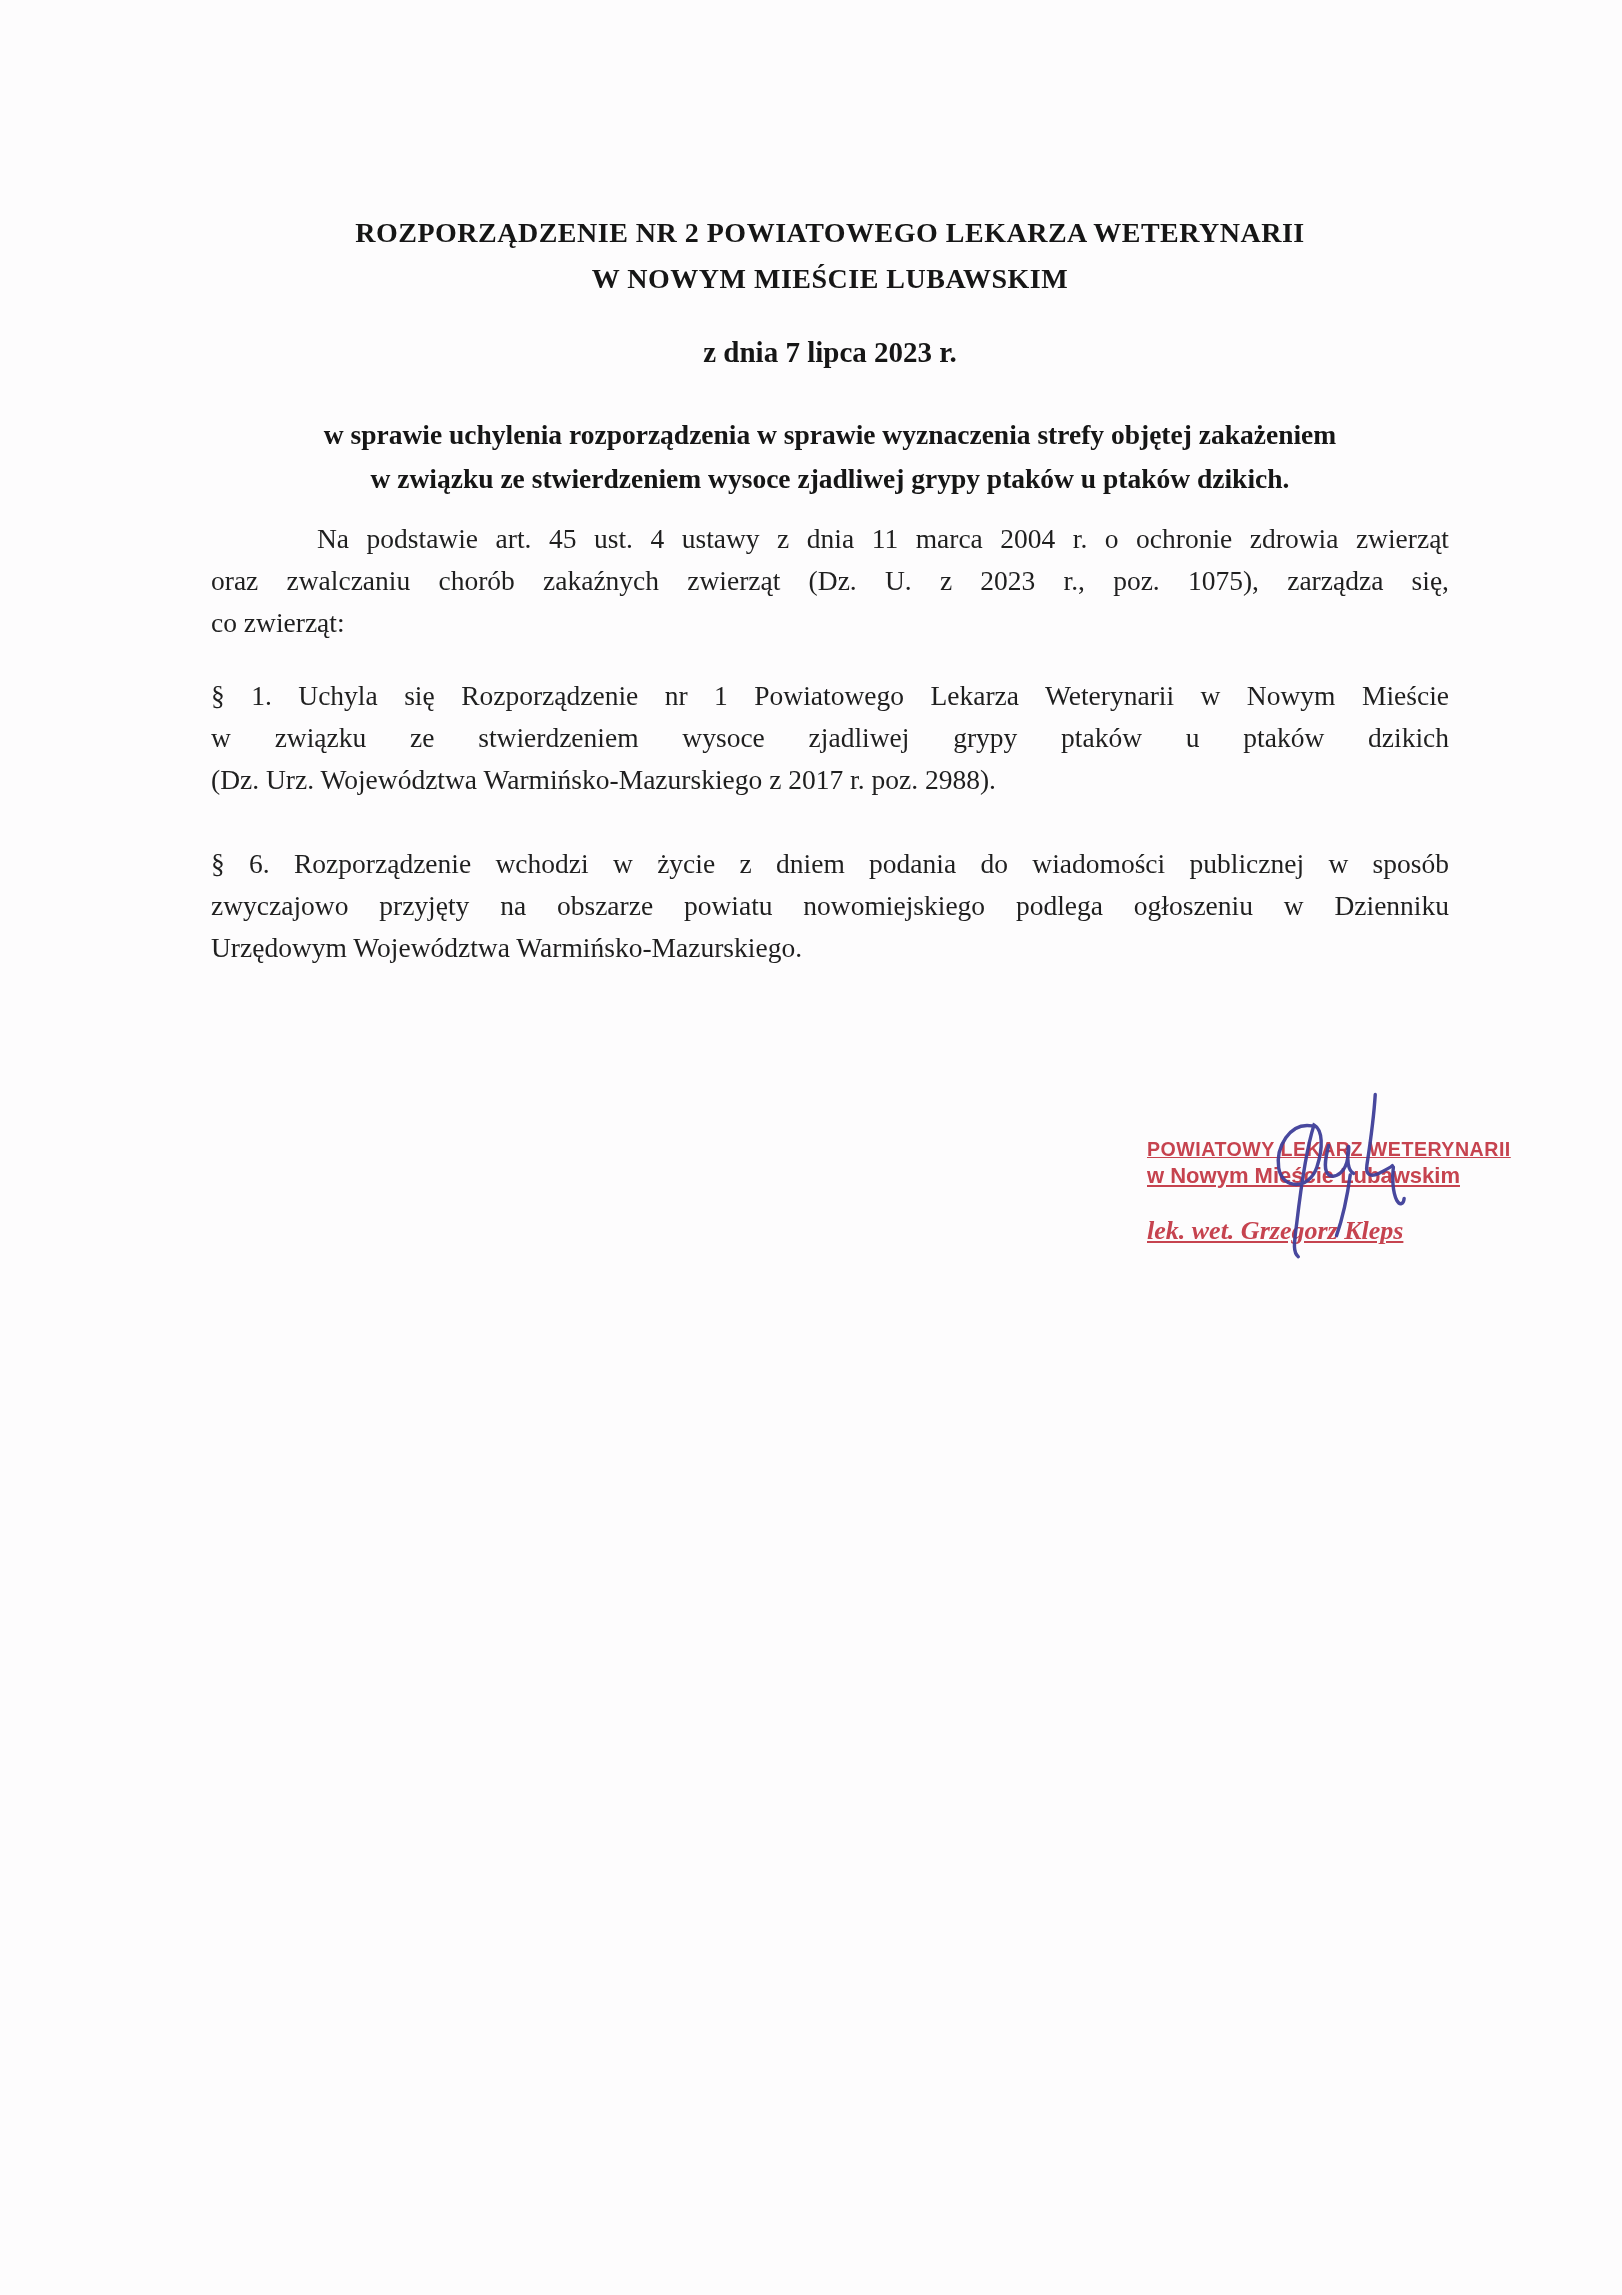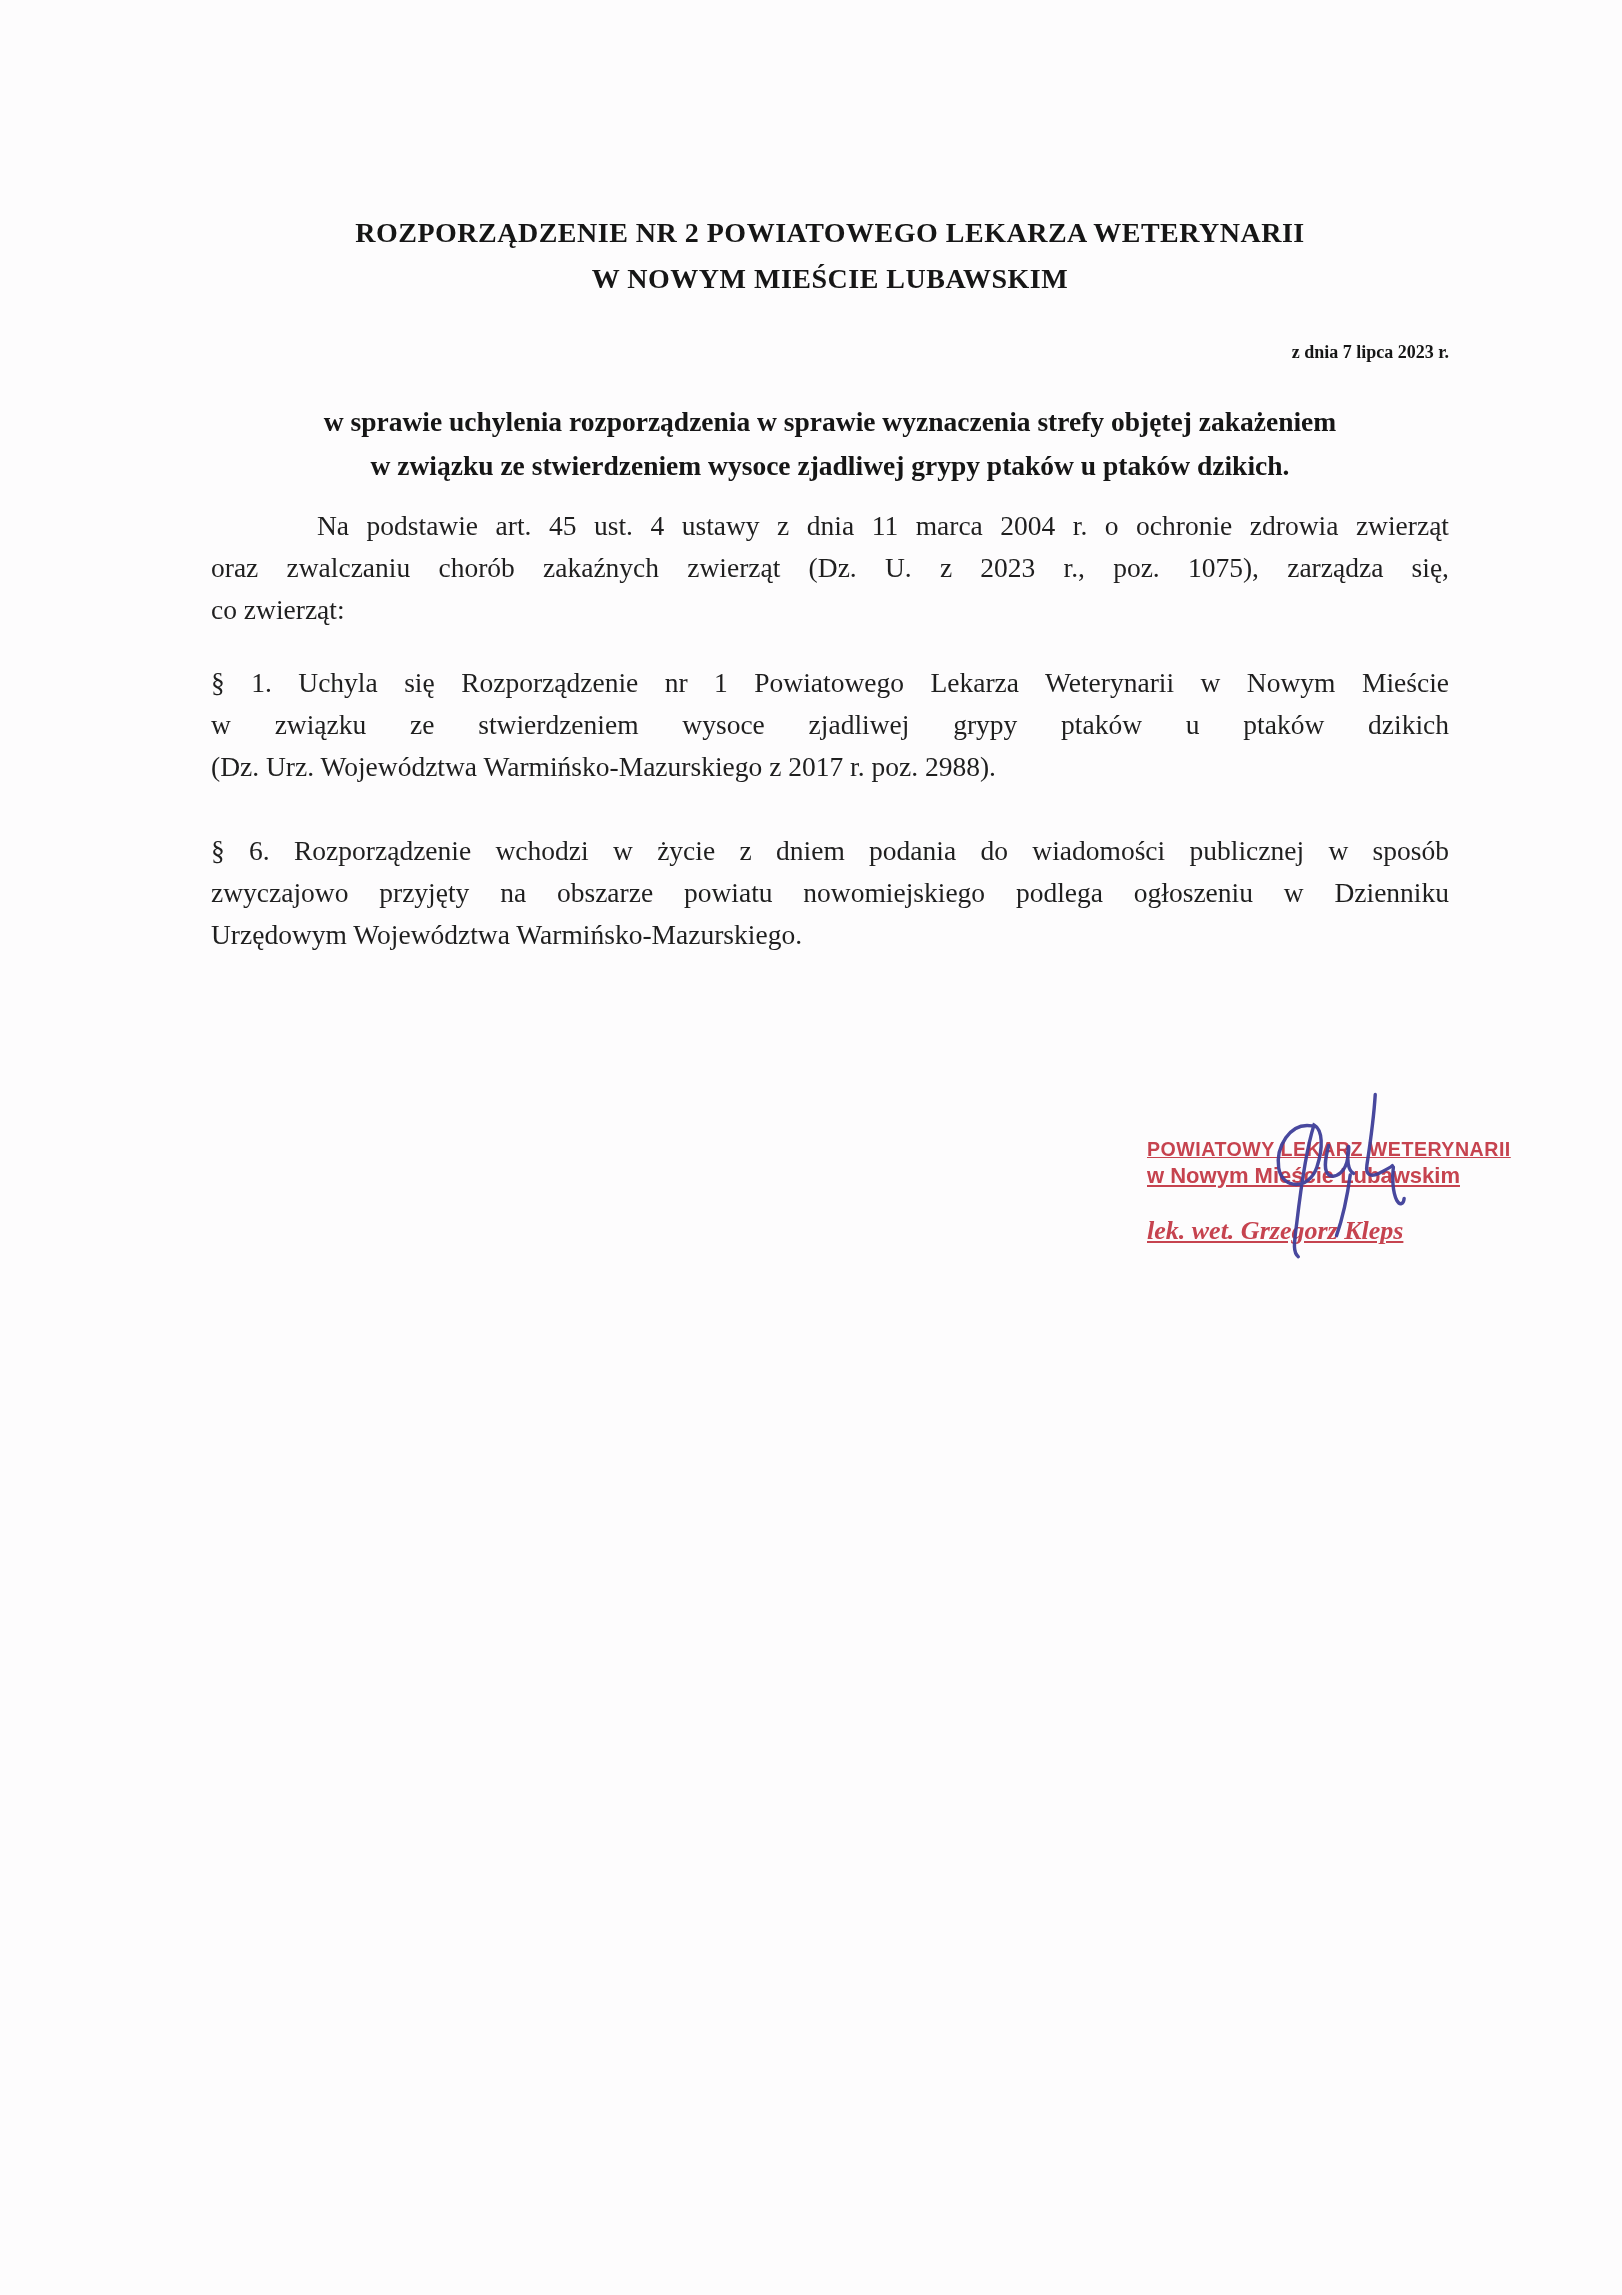--- a/index.html
+++ b/index.html
@@ -22,28 +22,28 @@
     margin-top: 210px;
     text-align: center;
     font-weight: bold;
     font-size: 28px;
     line-height: 46px;
     letter-spacing: 0.5px;
     color: #161616;
   }
   .date-line {
     margin-top: 27.5px;
-    text-align: right;
+    text-align: center;
     font-weight: bold;
-    font-size: 18px;
+    font-size: 29px;
     line-height: 44px;
     color: #161616;
   }
   .subject {
-    margin-top: 26px;
+    margin-top: 39px;
     text-align: center;
     font-weight: bold;
     font-size: 27.5px;
     line-height: 44px;
     color: #161616;
   }
   .para { font-size: 27.5px; line-height: 42px; }
   .para .line {
     text-align: justify;
     text-align-last: justify;

